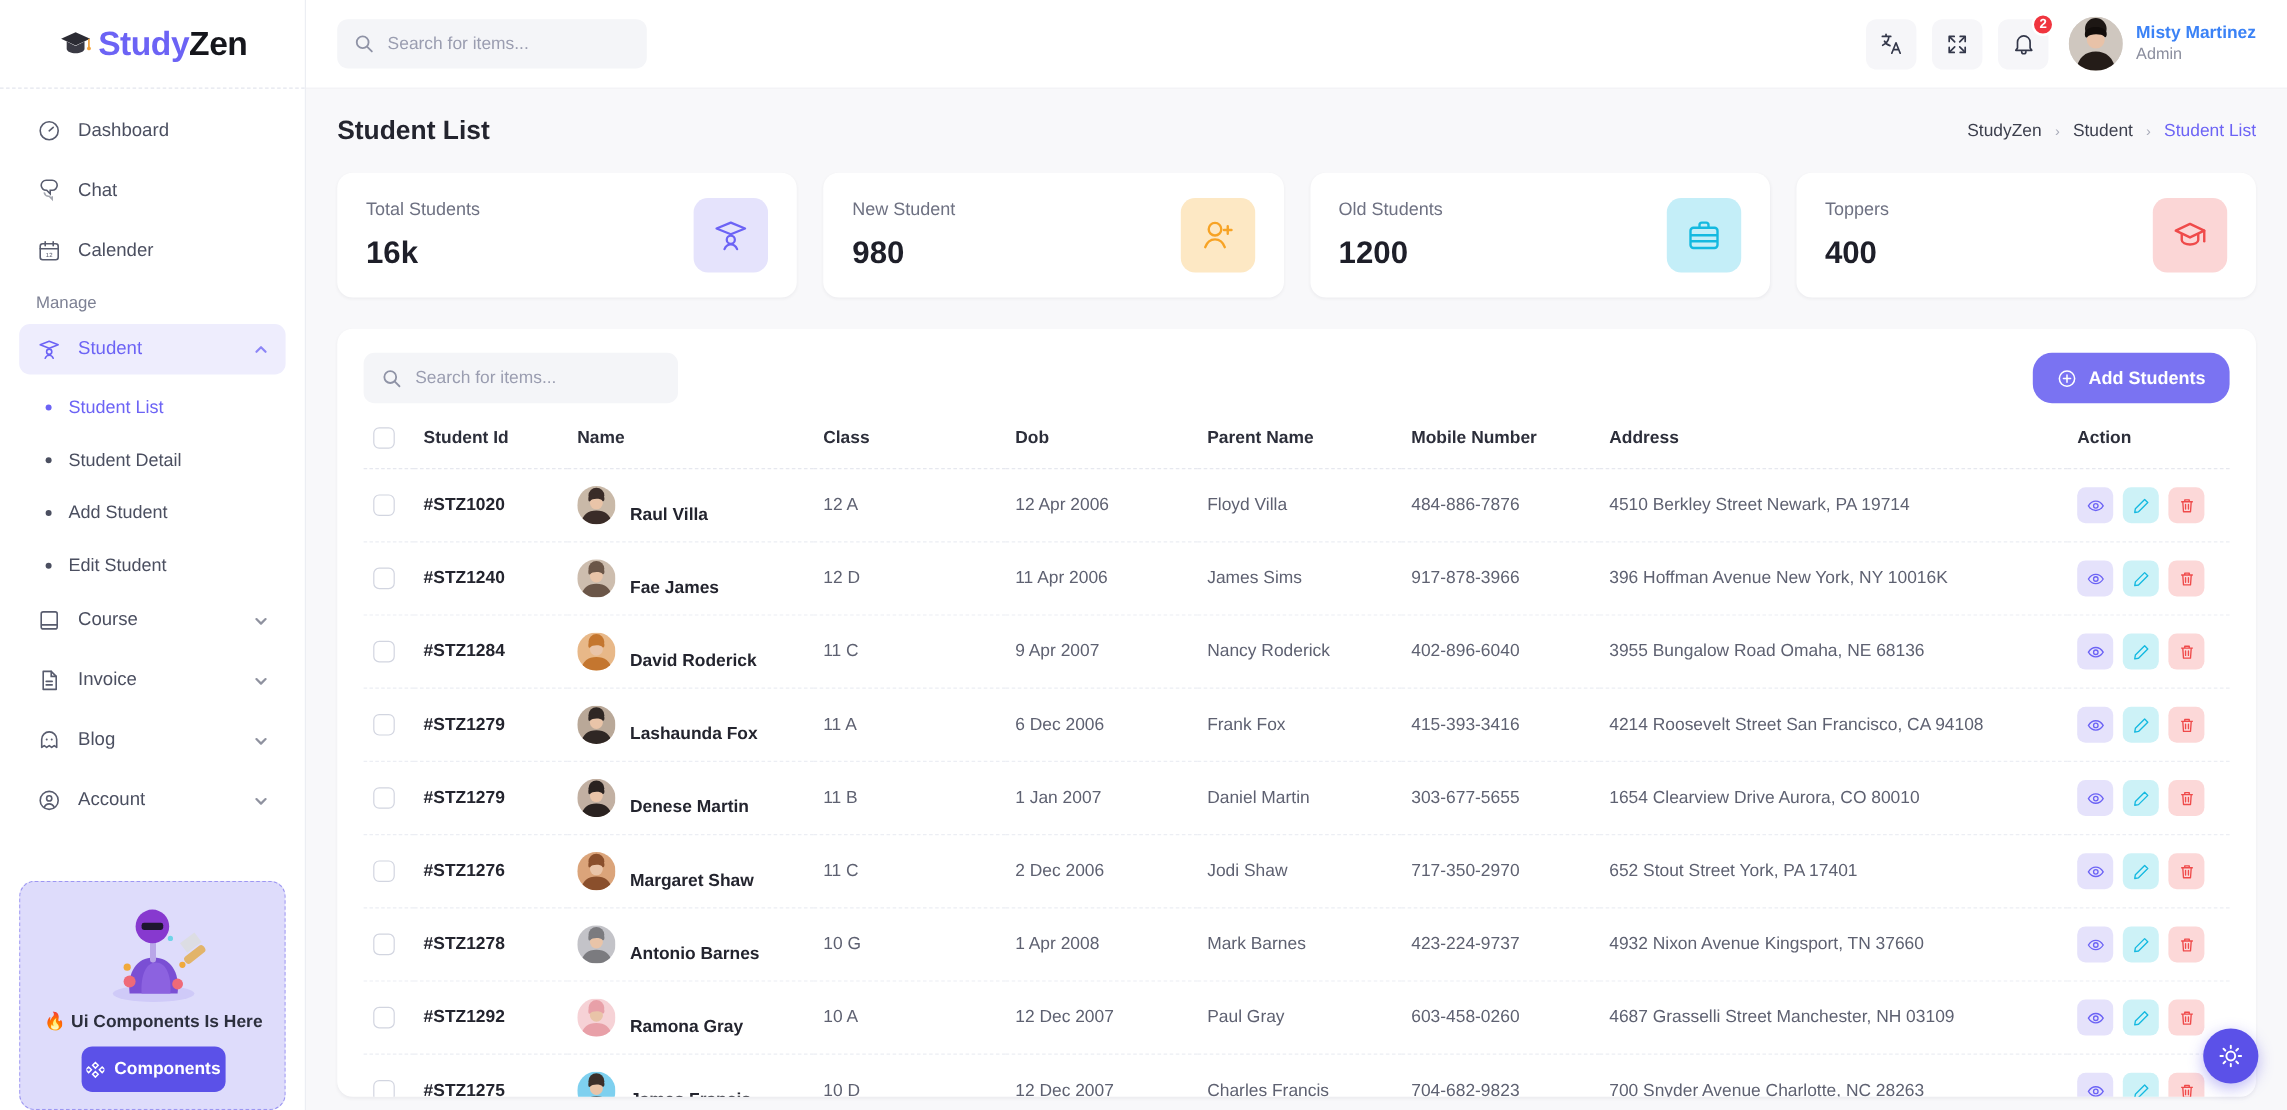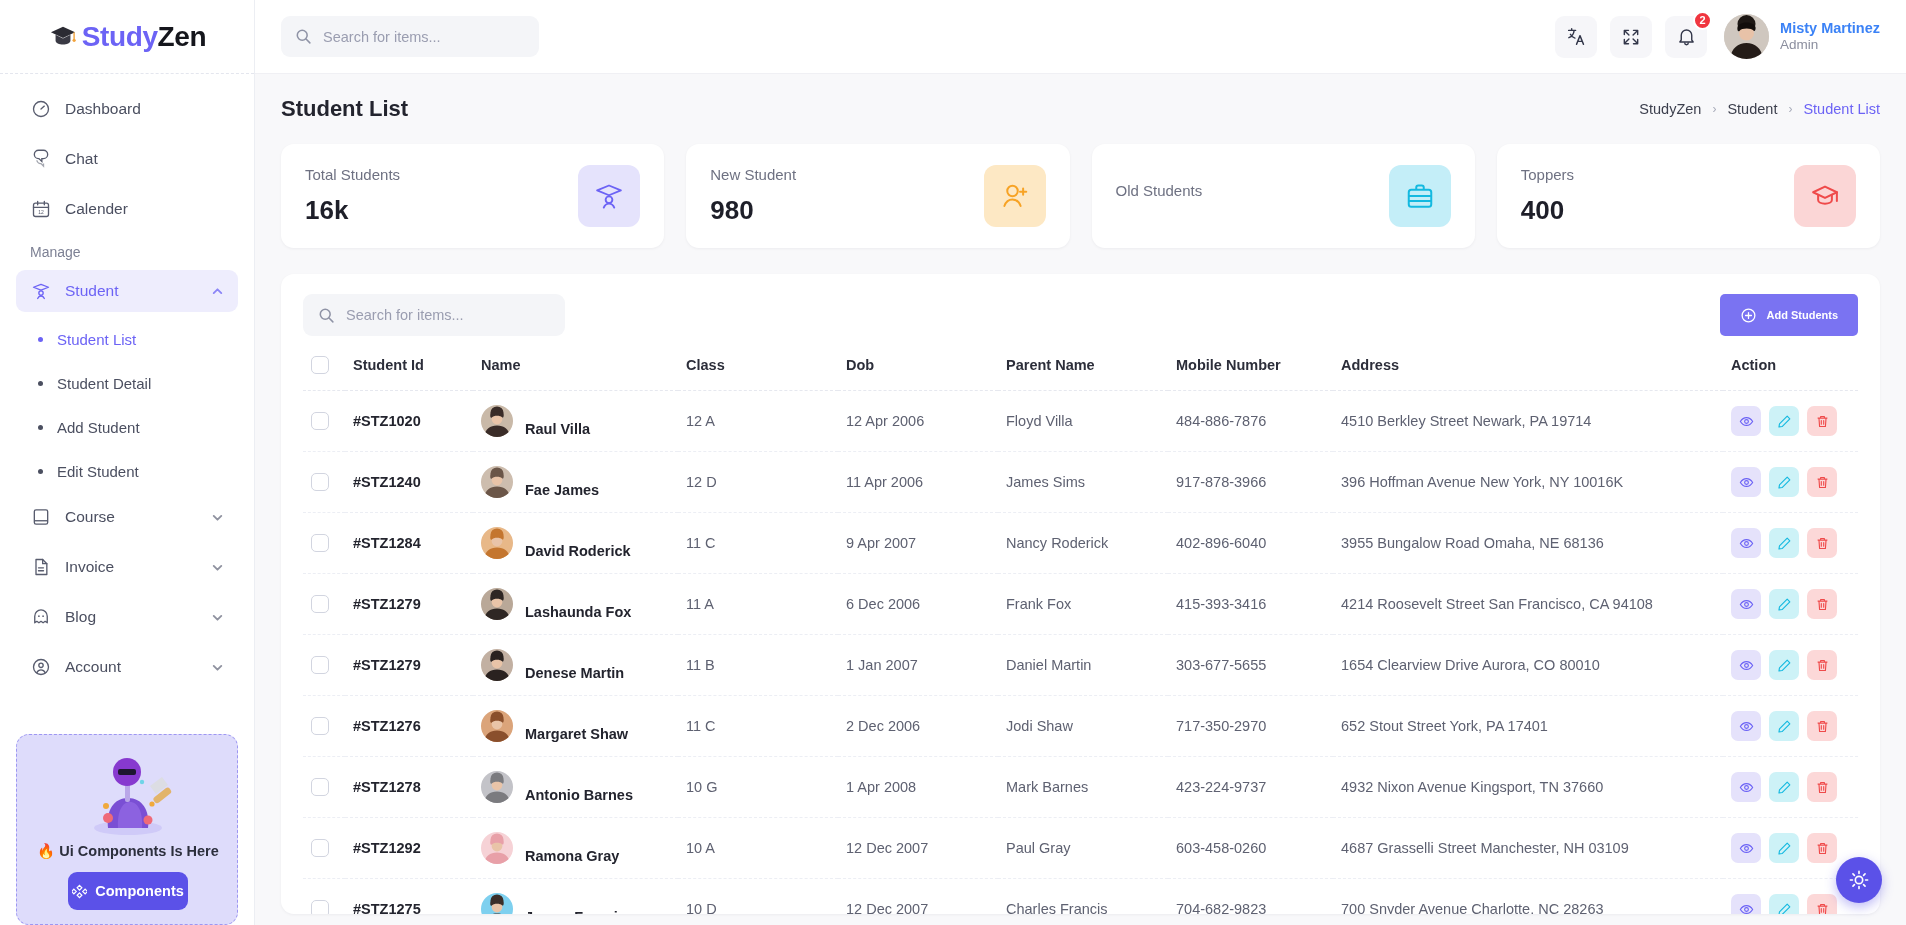--- a/index.html
+++ b/index.html
@@ -132,22 +132,22 @@
   }
   .panel-top { display: flex; align-items: center; margin-bottom: 20px; }
   .search-tbl {
     display: flex; align-items: center; gap: 11px;
     width: 262px; height: 42px; background: #f4f5f8; border-radius: 9px;
     padding: 0 15px; cursor: text;
   }
   .search-tbl .ph { font-size: 14.5px; color: #9a9db0; }
   .add-btn {
     margin-left: auto; display: flex; align-items: center; gap: 10px;
-    height: 42px; padding: 0 20px; border-radius: 5px; background: #7a73f2;
-    color: #fff; font-size: 11px; font-weight: 700; cursor: pointer;
+    height: 42px; padding: 0 20px; border-radius: 16px; background: #7a73f2;
+    color: #fff; font-size: 15px; font-weight: 700; cursor: pointer;
   }
 
   table { width: 100%; border-collapse: collapse; }
   thead th {
     text-align: left; font-size: 14.5px; font-weight: 700; color: #2c2e3a;
     padding: 0 8px 16px 8px; border-bottom: 1px dashed #e6e8ef; white-space: nowrap;
   }
   tbody td {
     padding: 14px 8px; font-size: 14.5px; color: #5e6171;
     border-bottom: 1px dashed #eceef4; white-space: nowrap; vertical-align: middle;
@@ -441,20 +441,21 @@
             <circle cx="10" cy="8" r="4.2"></circle>
             <path d="M3.5 20c1.2-3.4 3.7-5.2 6.5-5.2s5.3 1.8 6.5 5.2" stroke-linecap="round"></path>
             <path d="M18.5 6v5M16 8.5h5" stroke-linecap="round"></path>
           </svg>
         </div>
       </div>
 
       <div class="stat">
         <div class="stat-l">
           <div class="stat-label">Old Students</div>
+          <div class="stat-value">1200</div>
         </div>
         <div class="stat-ic" style="background:#c4eef8">
           <svg width="30" height="30" viewBox="0 0 24 24" fill="none" stroke="#14b9e0" stroke-width="1.6">
             <rect x="3" y="7" width="18" height="13.5" rx="2"></rect>
             <path d="M9 7V5.2c0-.9.7-1.6 1.6-1.6h2.8c.9 0 1.6.7 1.6 1.6V7" stroke-linejoin="round"></path>
             <path d="M3 12h18M3 16h18"></path>
           </svg>
         </div>
       </div>
 

